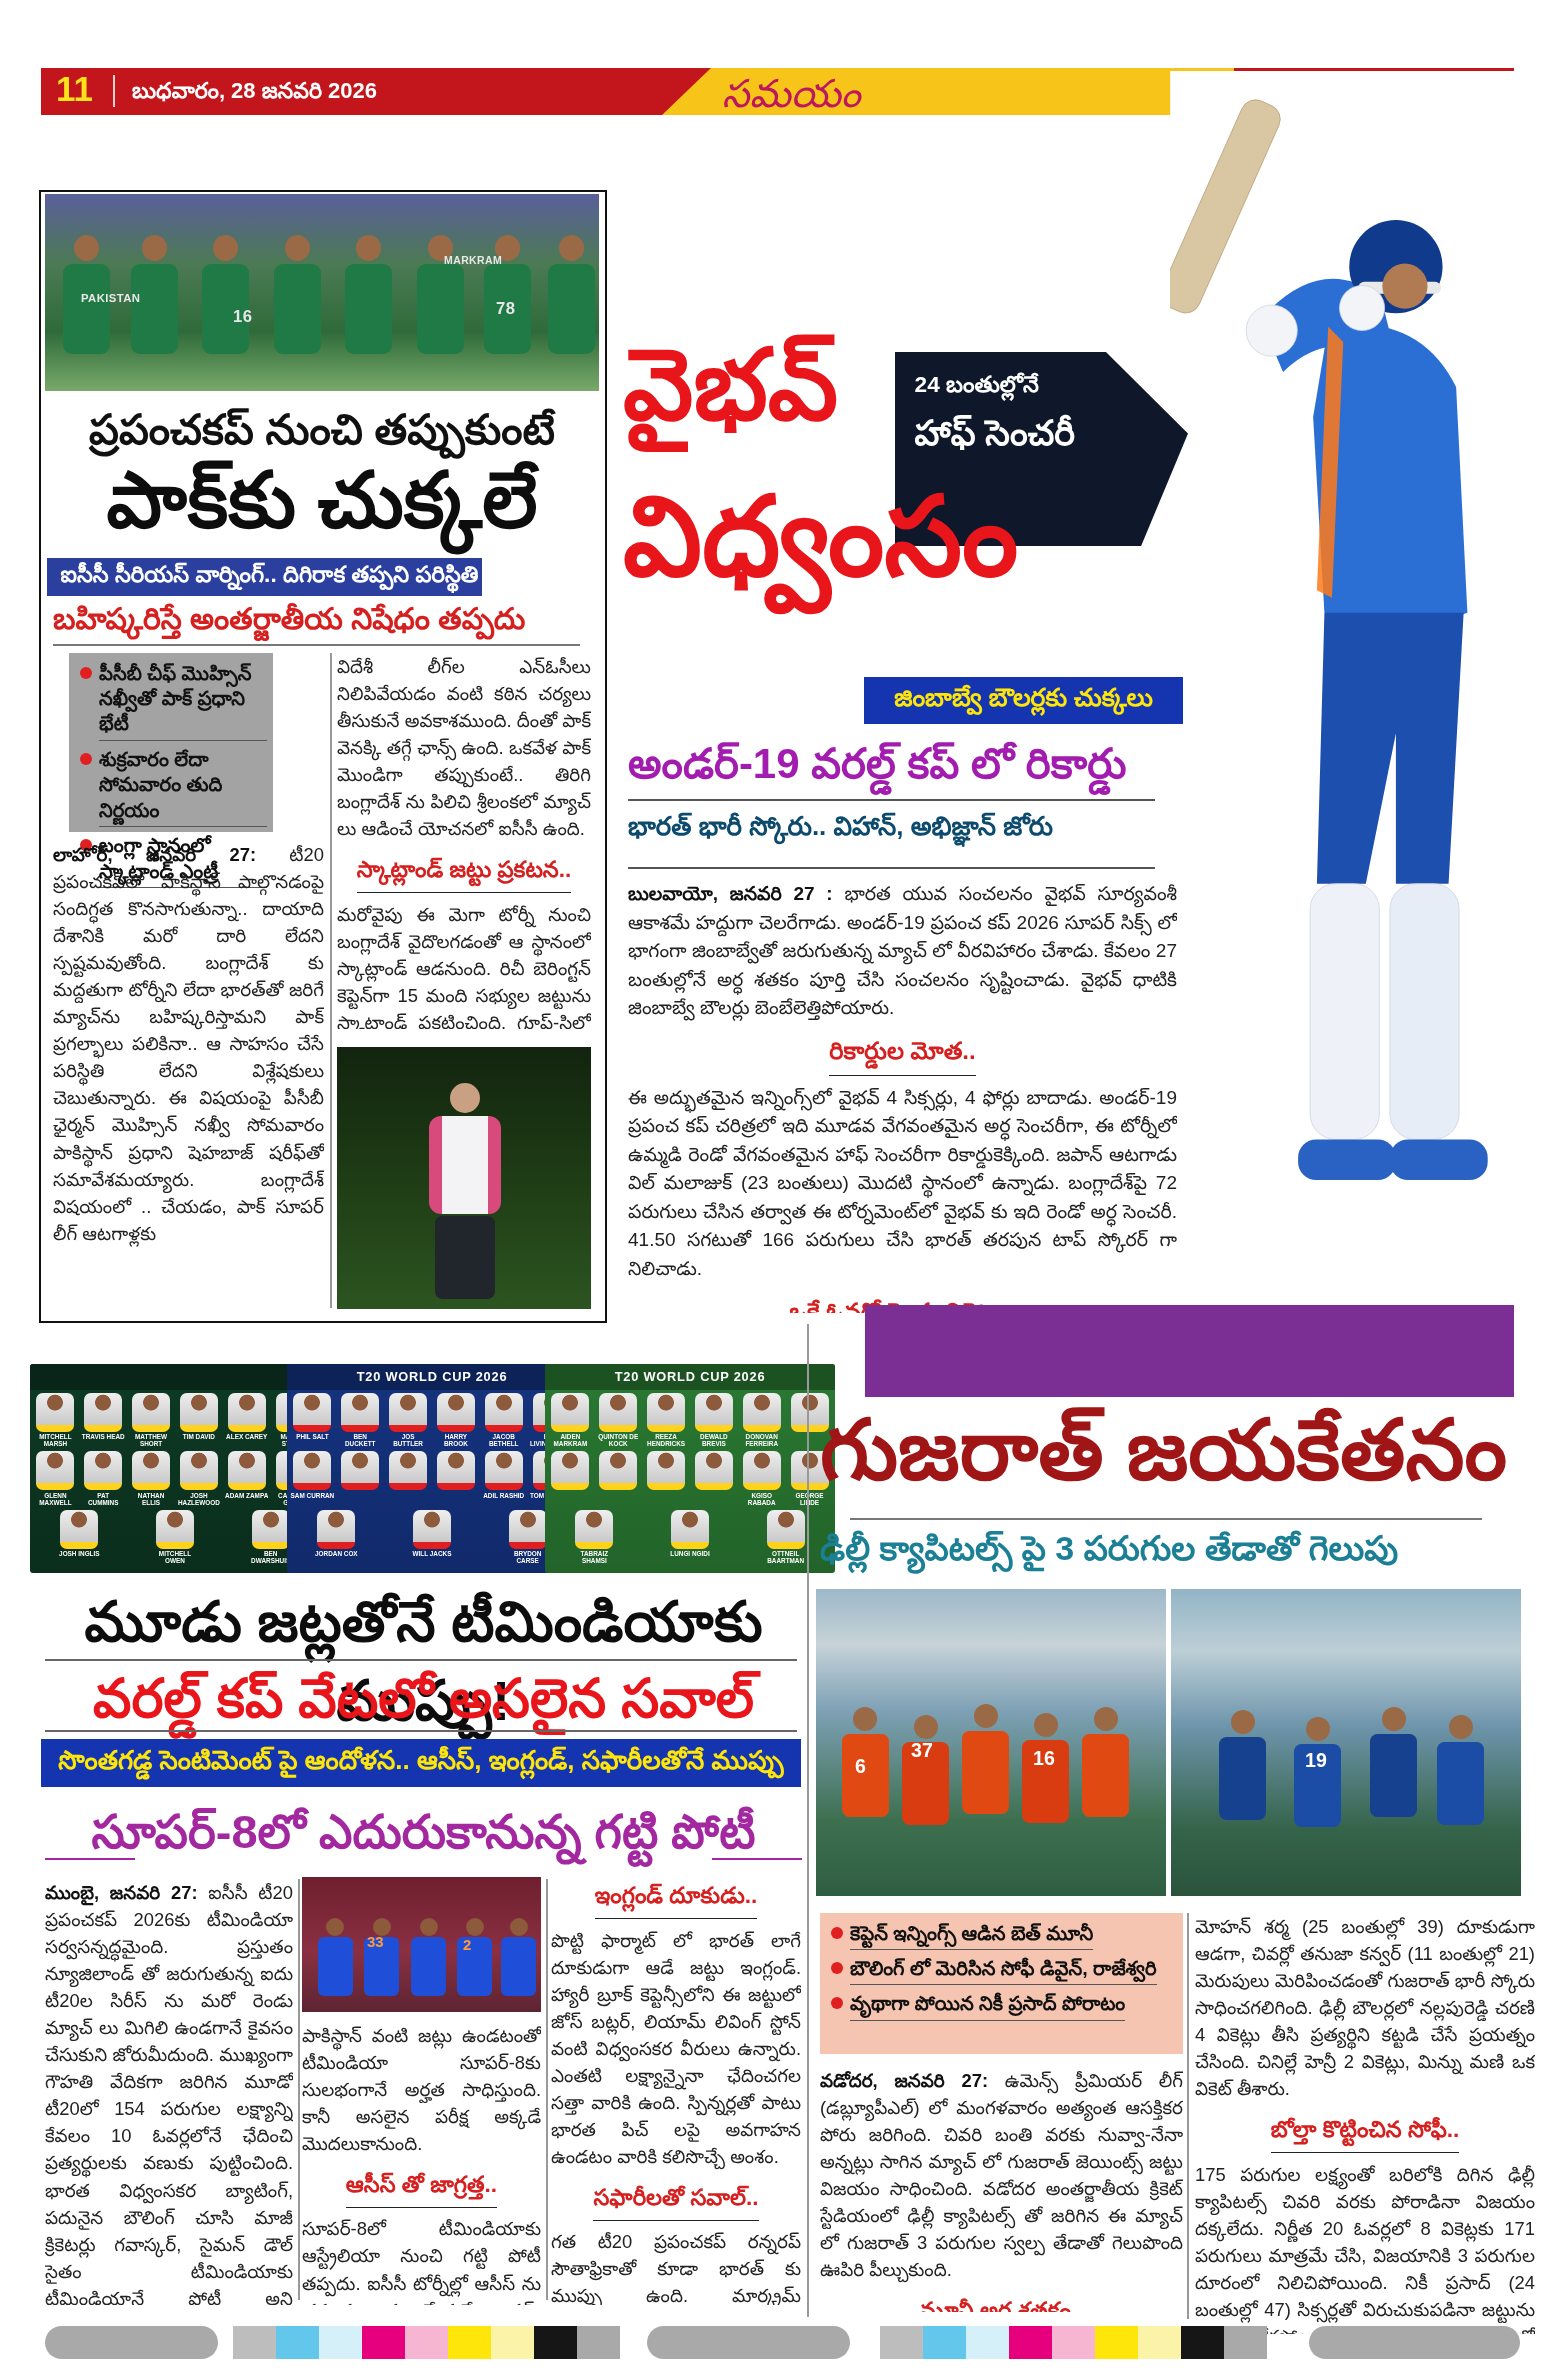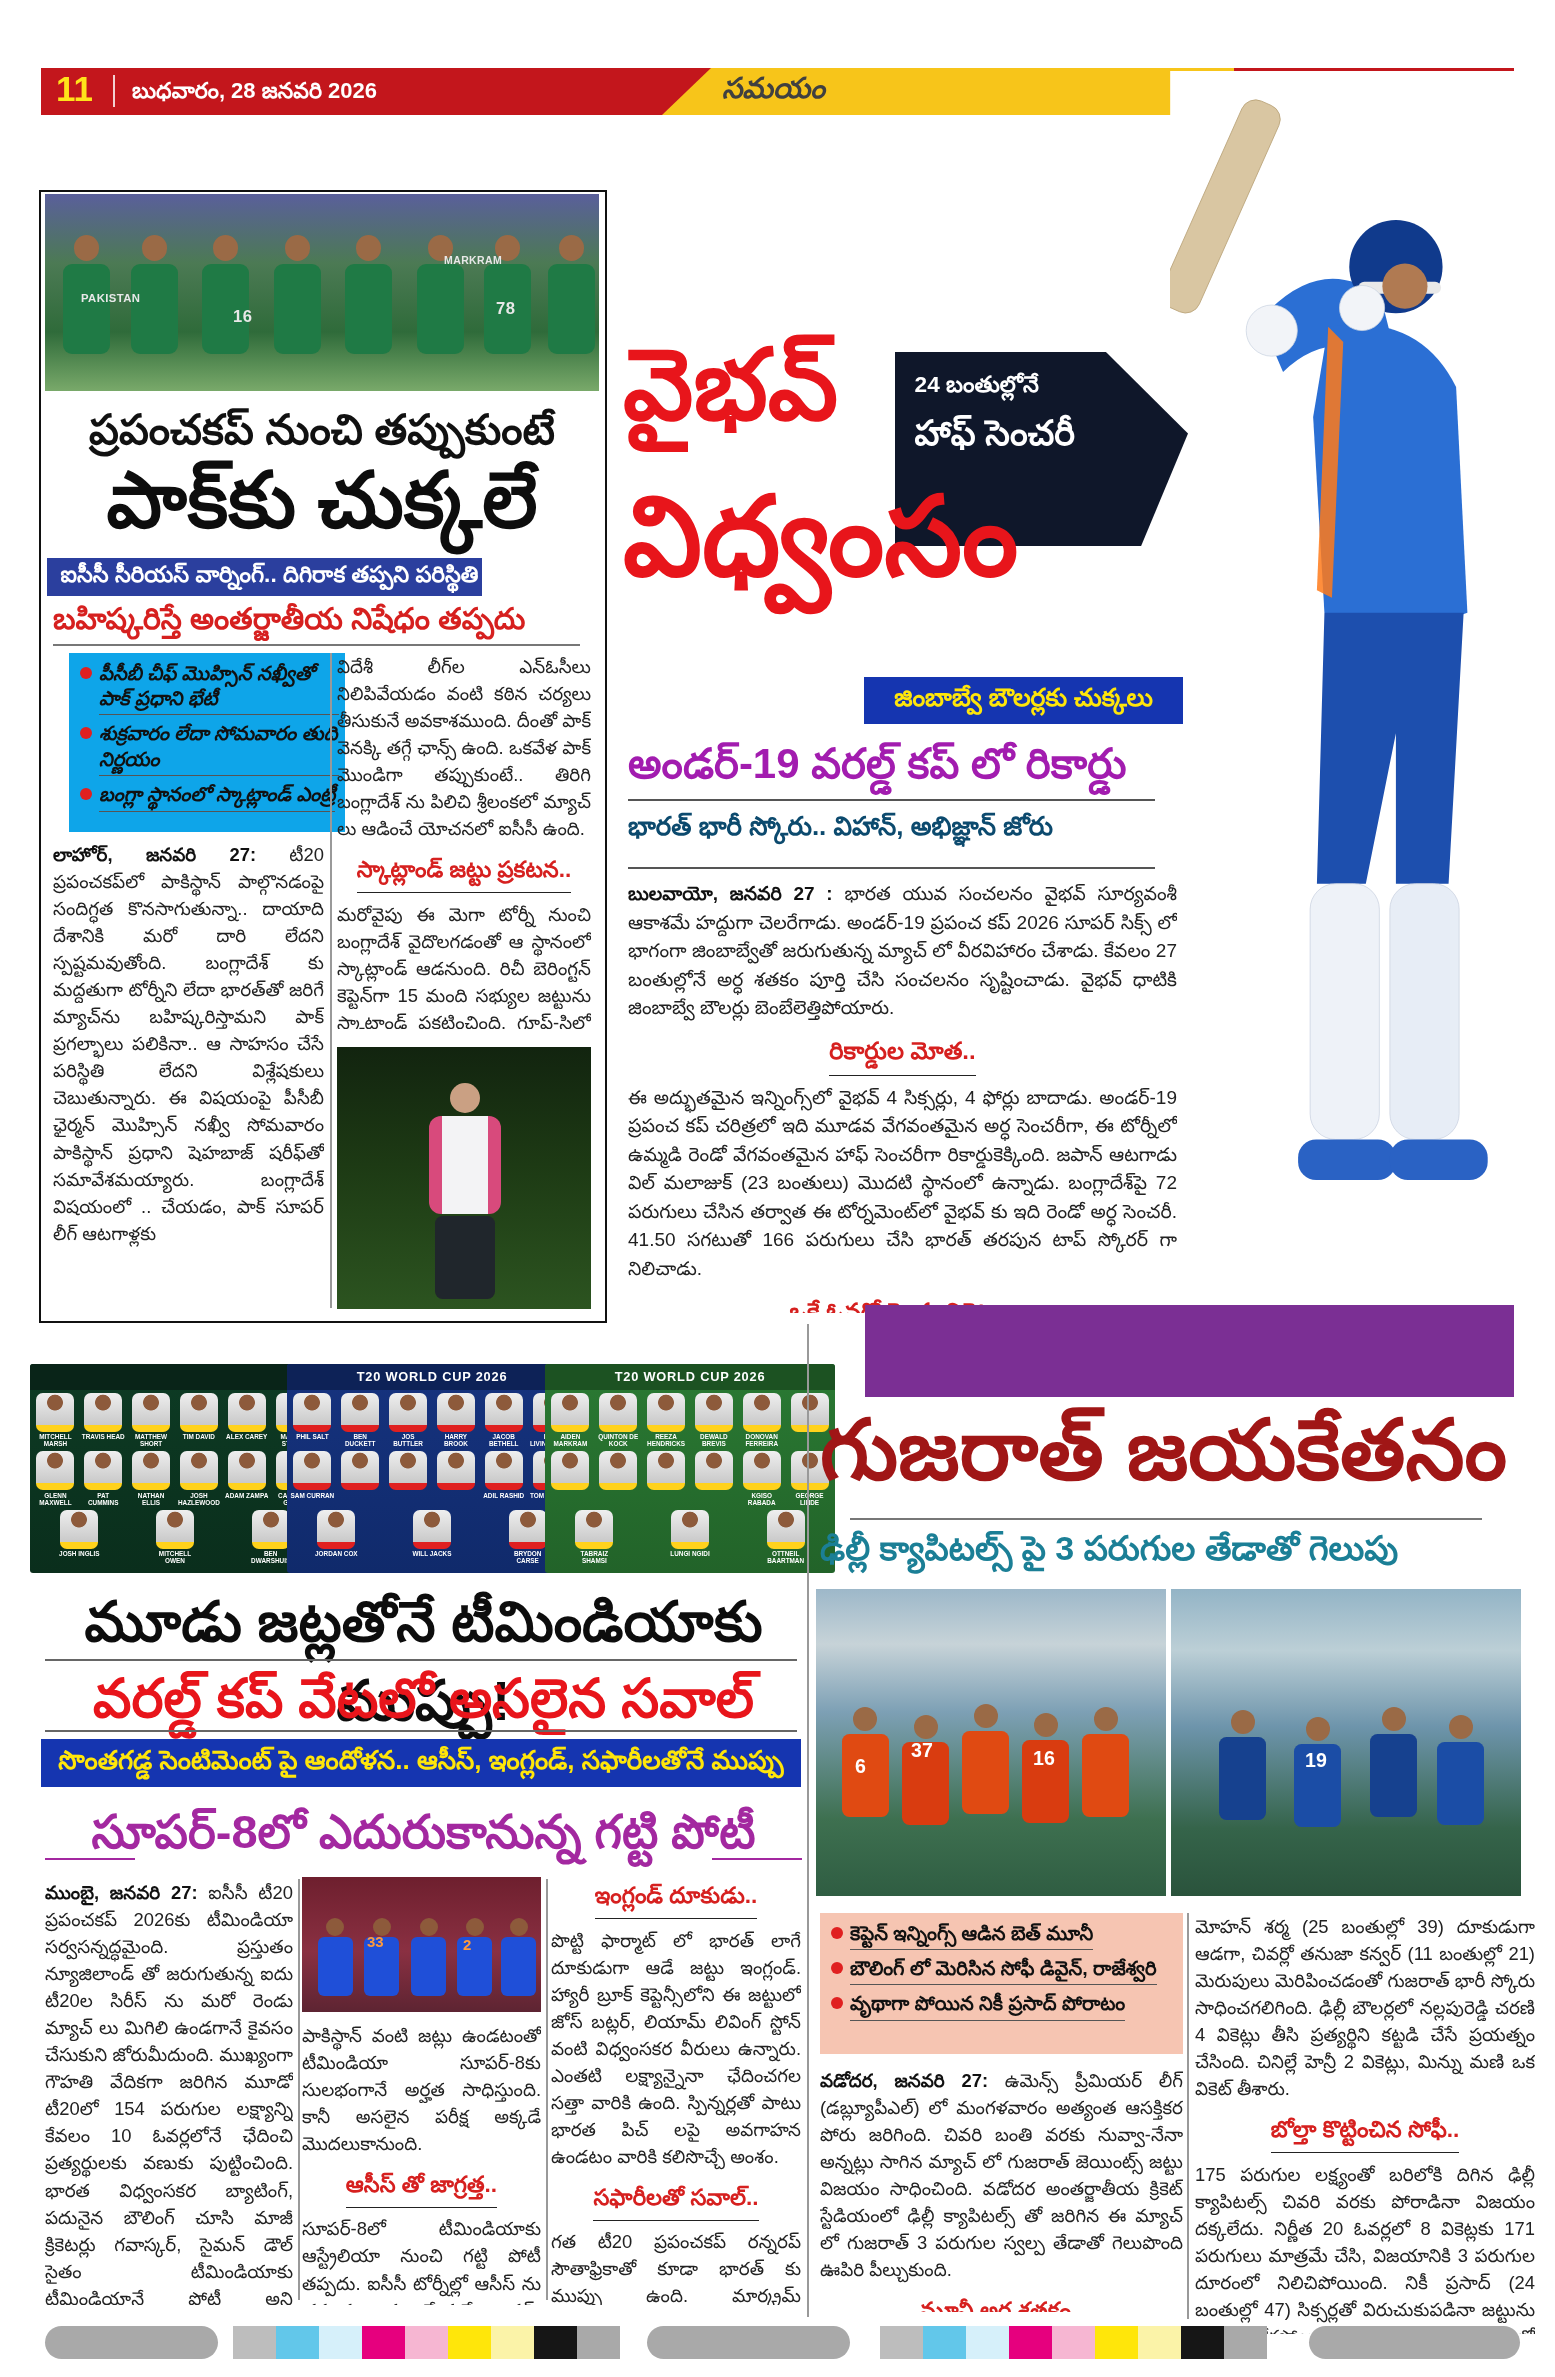--- a/index.html
+++ b/index.html
@@ -8,37 +8,37 @@
   .abs{position:absolute;}
   
   .hdr-red-left{left:41px;top:68px;width:670px;height:47px;background:#c3161c;}
   .hdr-yellow{left:662px;top:68px;width:572px;height:47px;background:#f7c51a;
               clip-path:polygon(49px 0,100% 0,100% 100%,0 100%);}
   .hdr-red-right{left:1234px;top:68px;width:280px;height:47px;background:#c3161c;
                  display:flex;align-items:center;justify-content:center;}
   .page-num{left:56px;top:69px;font-size:35px;font-weight:900;color:#ffe31a;}
   .hdr-div{left:113px;top:75px;width:1.5px;height:32px;background:#ffffff;opacity:.8;}
   .hdr-date{left:132px;top:78px;font-size:22px;font-weight:700;color:#ffffff;}
-  .masthead{left:722px;top:72px;font-size:29px;font-weight:700;font-style:italic;color:#404040;}
+  .masthead{left:722px;top:72px;font-size:39px;font-weight:400;font-style:italic;color:#be185d;}
   .website{font-size:16px;color:#ffffff;font-weight:400;}
   
   .pak-box{left:39px;top:190px;width:564px;height:1129px;border:2.3px solid #111;background:#fff;}
   .pak-photo{left:45px;top:194px;width:554px;height:197px;overflow:hidden;
     background:linear-gradient(180deg,#5a5f9b 0%,#4c7a54 35%,#2f6b3a 70%,#79a96a 100%);}
   .pphoto-fig{position:absolute;bottom:6px;width:53px;height:150px;}
   .pphoto-fig .head{width:25.6px;height:25.6px;border-radius:50%;background:#9a6a46;margin:0 auto;}
   .pphoto-fig .torso{width:47px;height:90px;border-radius:9px;background:#1f7a45;margin:3px auto 0;}
   .pphoto-label{position:absolute;color:#e8e8e8;font-weight:700;letter-spacing:0.4px;}
   .pak-kicker{left:53px;top:406px;width:538px;text-align:center;font-size:42px;font-weight:800;color:#111;}
   .pak-head{left:53px;top:460px;width:538px;text-align:center;font-size:78px;font-weight:900;color:#0d0d0d;line-height:1.05;}
   .pak-strip{left:47px;top:558px;width:421px;height:38px;background:#2b3f9e;color:#fff;
              display:flex;align-items:center;padding-left:13.5px;font-size:22.6px;font-weight:700;}
   .pak-sub{left:53px;top:602px;width:538px;text-align:left;font-size:30px;font-weight:800;color:#d6201f;}
   .pak-rule{left:53px;top:644px;width:527px;height:1.5px;background:#777;}
-  .bullet-box{left:69px;top:653px;width:276px;height:179px;background:#0ea5e9;padding:7.5px 6px;box-sizing:border-box;font-style:italic;}
+  .bullet-box{left:69px;top:653px;width:204px;height:179px;background:#a3a3a3;padding:7.5px 6px;box-sizing:border-box;}
   .bullet-item{display:flex;align-items:flex-start;margin-bottom:6px;}
   .bullet-dot{width:12px;height:12px;border-radius:50%;background:#e02020;margin:6px 7.5px 0 4.5px;flex:none;}
   .bullet-txt{font-size:19.6px;font-weight:700;color:#111;line-height:1.3;border-bottom:0.8px solid #555;padding-bottom:3px;}
   .body-txt{font-size:18.4px;line-height:1.47;text-align:justify;color:#222;}
   .dateline{font-weight:800;color:#111;}
   .pak-col1{left:53px;top:841px;width:271px;height:460px;overflow:hidden;}
   .pak-col2{left:337px;top:653px;width:254px;height:376px;overflow:hidden;}
   .red-subhead{display:block;text-align:center;color:#d6201f;font-weight:800;margin:10.5px 0 7.5px;}
   .red-subhead .ul{display:inline-block;border-bottom:1.5px solid #222;padding-bottom:6px;}
   .scot-photo{left:337px;top:1047px;width:254px;height:262px;overflow:hidden;

